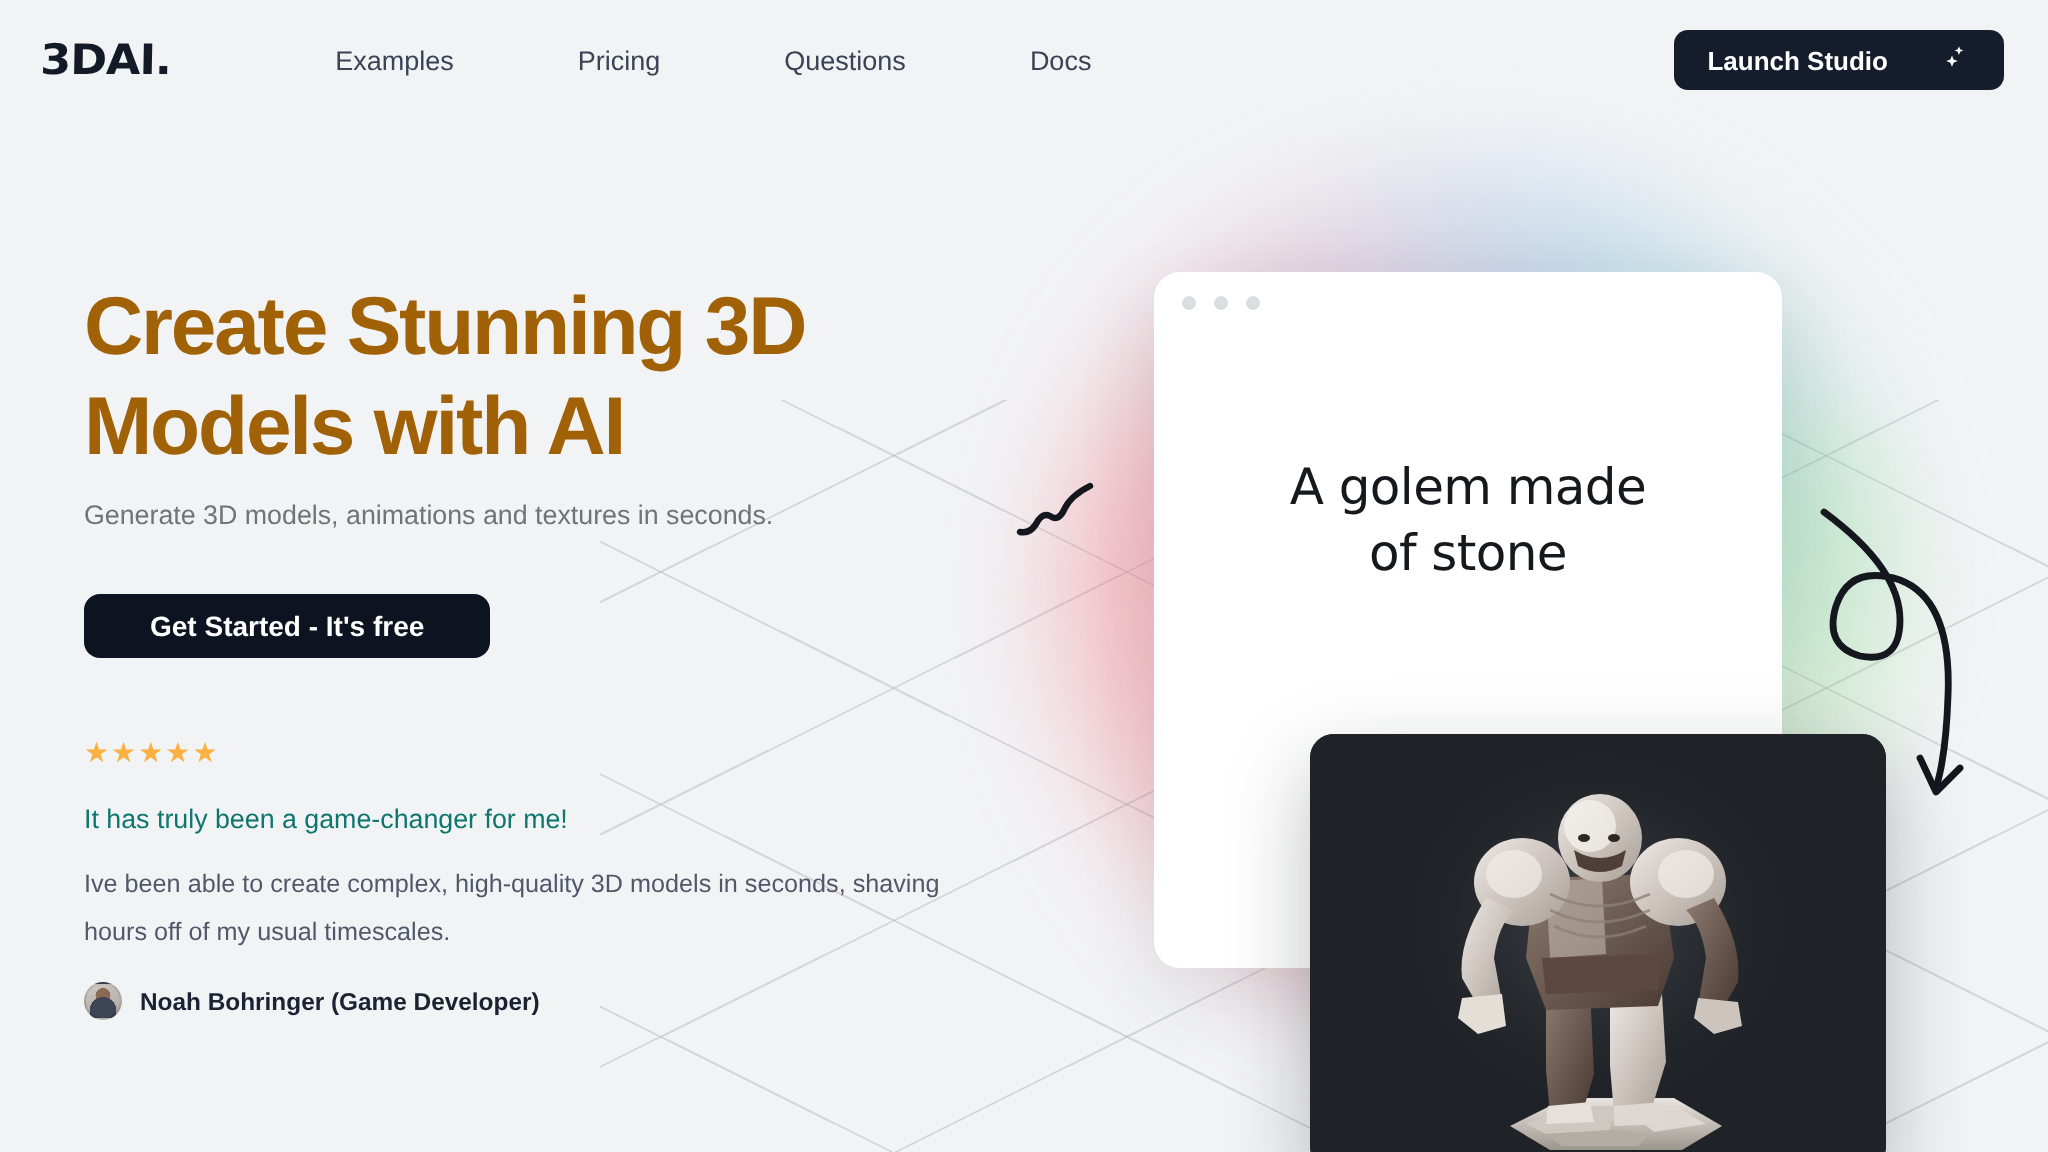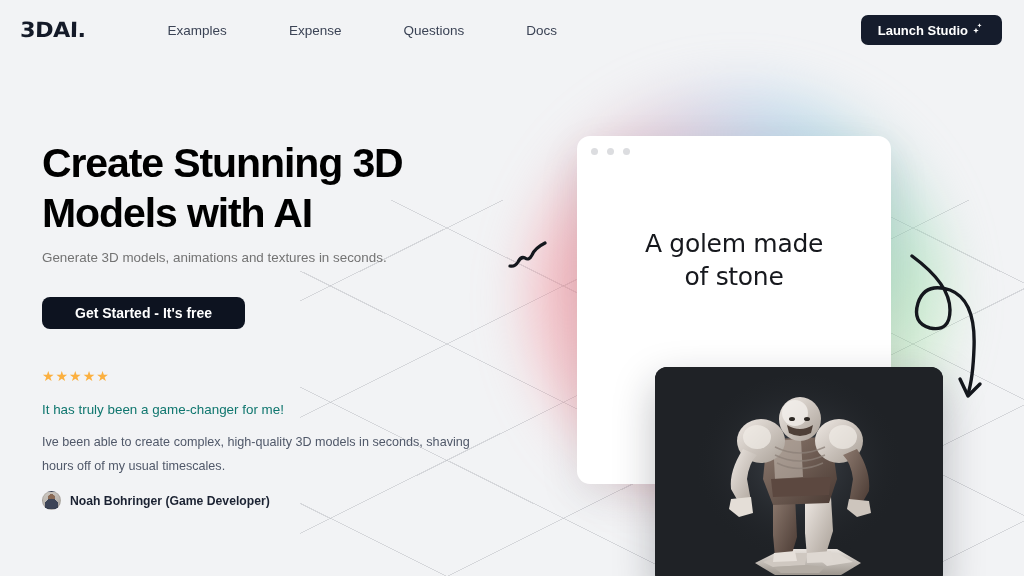--- a/index.html
+++ b/index.html
@@ -85,21 +85,21 @@
     font-size: 13.5px;
     color: #3b4355;
     text-decoration: none;
     white-space: nowrap;
   }
 
   .launch-btn {
     margin-left: auto;
     display: flex;
     align-items: center;
-    gap: 4px;
+    gap: 28px;
     background: #151c2c;
     color: #ffffff;
     border: none;
     border-radius: 7px;
     padding: 7px 17px;
     font-size: 13px;
     font-weight: bold;
     font-family: "Liberation Sans", sans-serif;
     cursor: pointer;
     white-space: nowrap;
@@ -114,21 +114,21 @@
     top: 138px;
     width: 470px;
     z-index: 6;
   }
 
   .headline {
     font-size: 41px;
     line-height: 1.22;
     font-weight: bold;
     letter-spacing: -1.1px;
-    color: #000000;
+    color: #a16207;
   }
 
   .subtext {
     margin-top: 10px;
     font-size: 13.4px;
     line-height: 1.45;
     color: #737373;
   }
 
   .cta-btn {
@@ -283,21 +283,21 @@
 <div class="bg-layer">
   <div class="iso-grid"></div>
   <div class="rainbow-blob"></div>
 </div>
 
 <header class="header">
   <div class="logo">3DAI.</div>
 
   <nav class="nav">
     <a class="nav-link" href="#">Examples</a>
-    <a class="nav-link" href="#">Expense</a>
+    <a class="nav-link" href="#">Pricing</a>
     <a class="nav-link" href="#">Questions</a>
     <a class="nav-link" href="#">Docs</a>
   </nav>
 
   <button class="launch-btn">
     <span>Launch Studio</span>
     <span class="sparkle-icon">
       <svg width="13" height="13" viewBox="0 0 16 16" fill="#ffffff" aria-hidden="true">
         <path d="M9.2 1.4l.75 1.9 1.9.75-1.9.75-.75 1.9-.75-1.9-1.9-.75 1.9-.75z"></path>
         <path d="M4.9 7.0l1.0 2.5 2.5 1.0-2.5 1.0-1.0 2.5-1.0-2.5L1.4 10.5l2.5-1.0z"></path>

